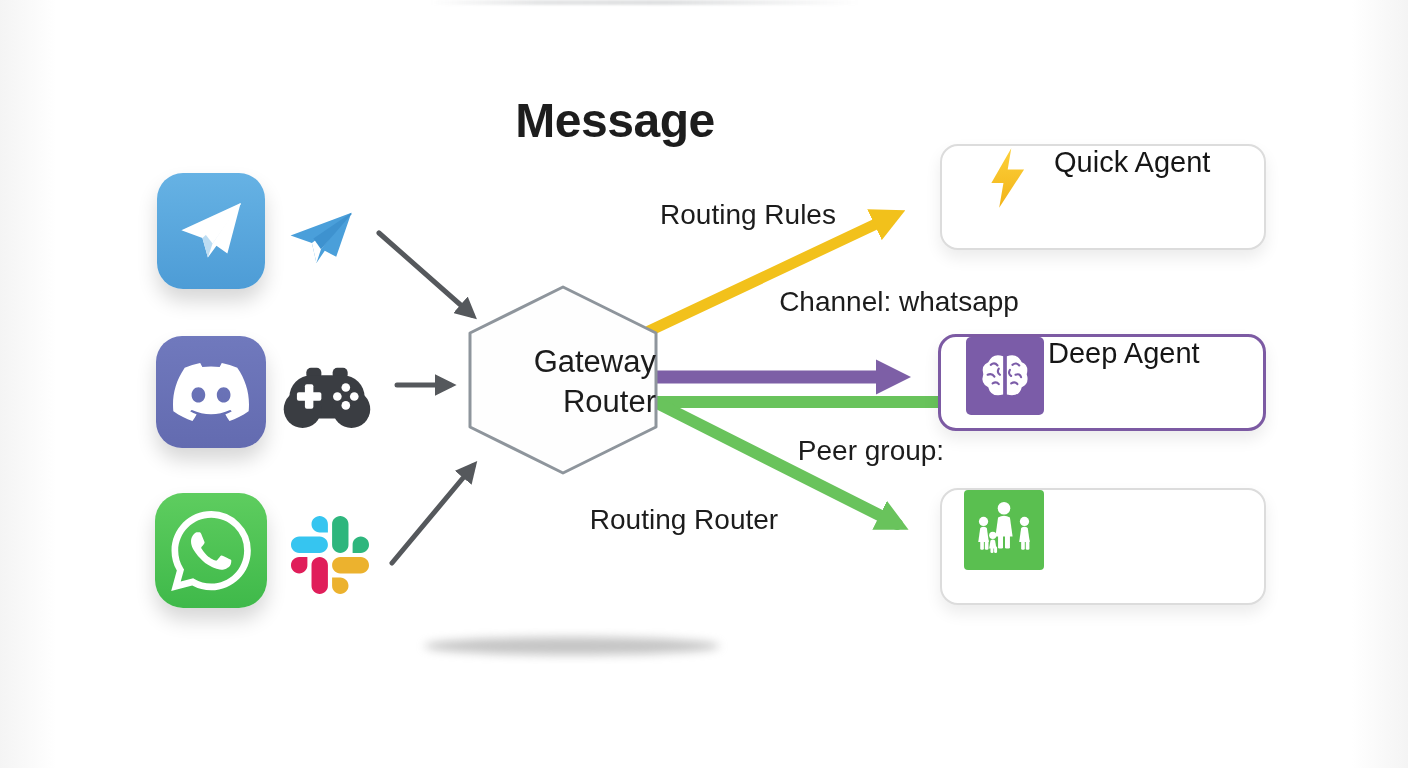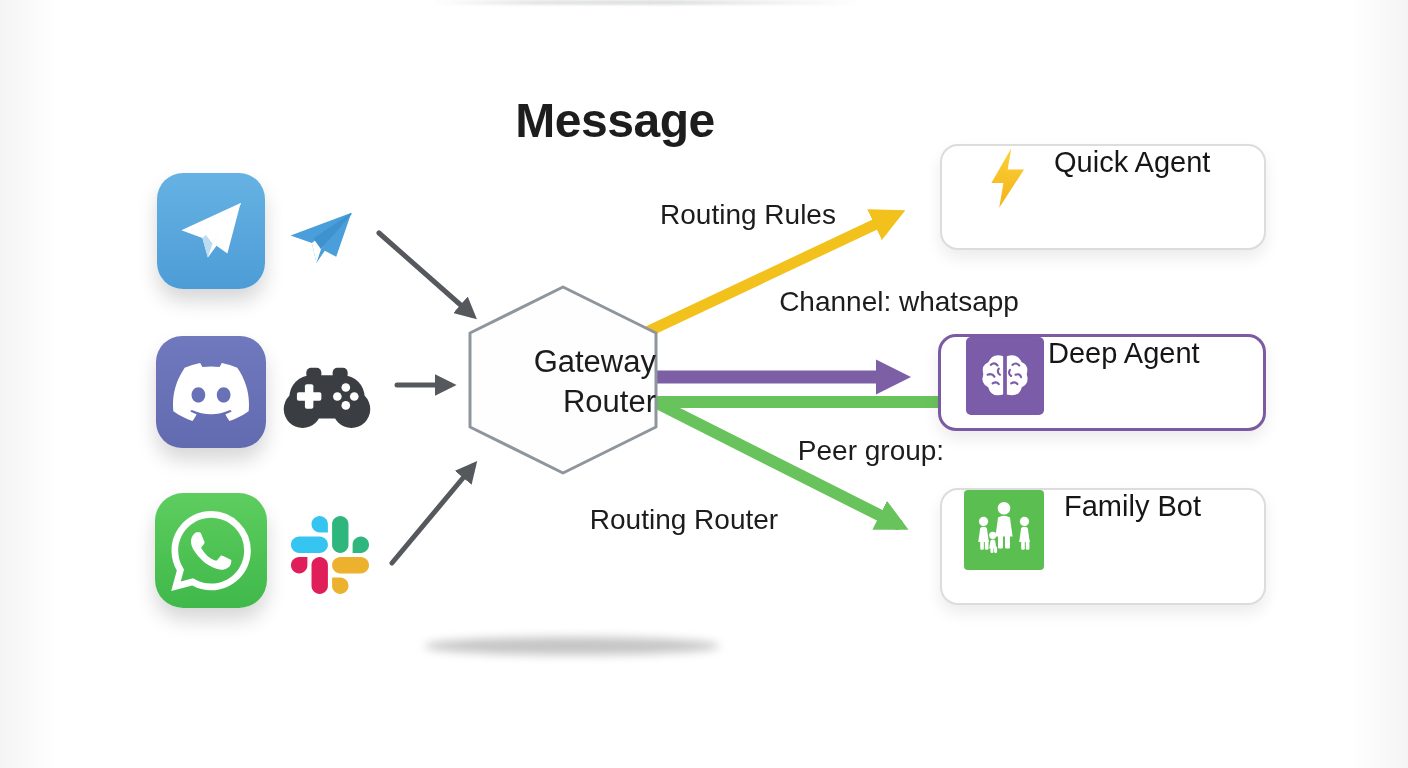--- a/index.html
+++ b/index.html
@@ -238,16 +238,15 @@
           <path d="M73 68 L76 47 Q81 43 86 47 L89 68 Z"></path>
           <rect x="76" y="64" width="5.5" height="16" rx="2"></rect>
           <rect x="83" y="64" width="5.5" height="16" rx="2"></rect>
           <circle cx="33" cy="58" r="5.5"></circle>
           <path d="M27.5 78 L29.5 66 Q33 63 36.5 66 L38.5 78 Z"></path>
           <rect x="29.5" y="75" width="4.5" height="10" rx="2"></rect>
           <rect x="35" y="75" width="4.5" height="10" rx="2"></rect>
         </g>
       </svg>
     </div>
-    <span class="agent-label">Family Bot</span>
   </div>
 
 </div>
 
 </body></html>

